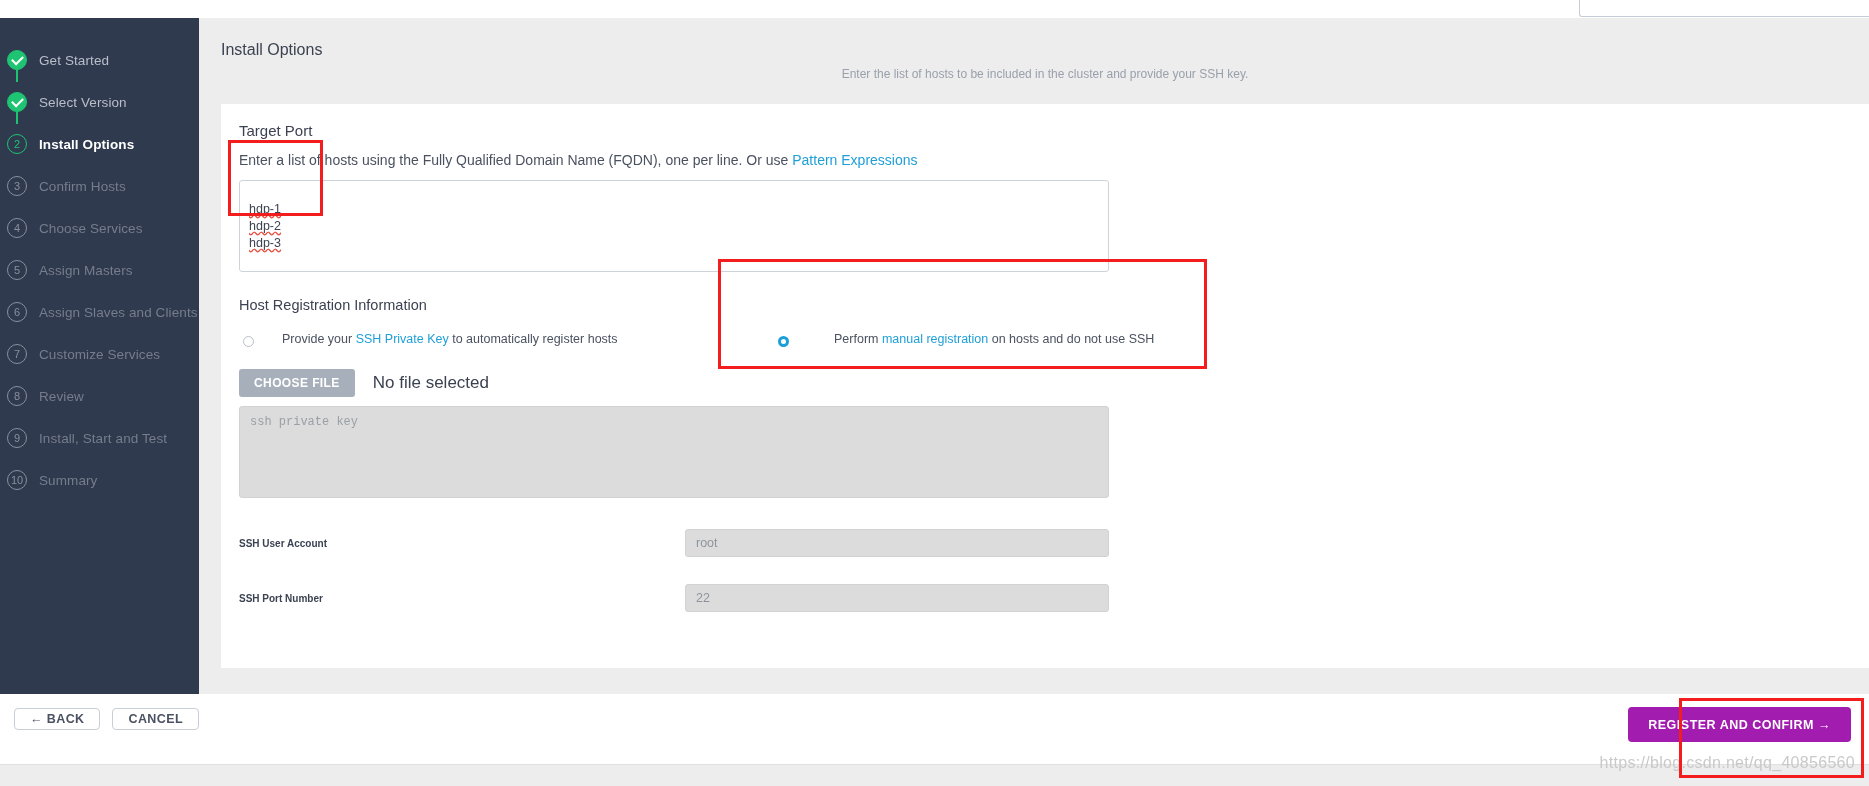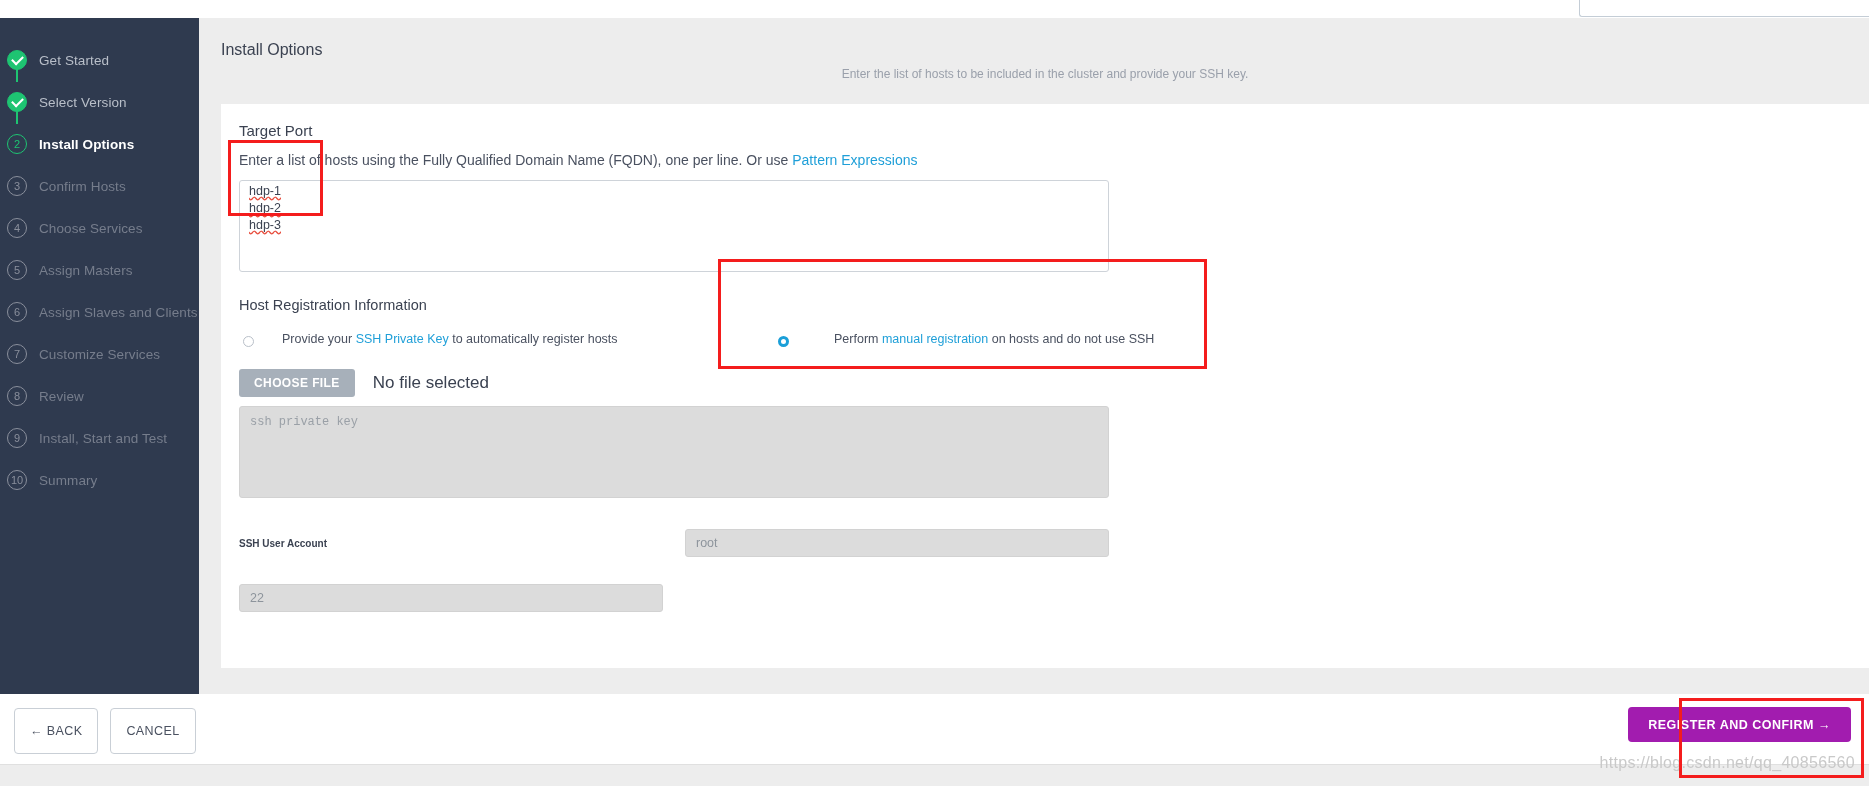--- a/index.html
+++ b/index.html
@@ -56,24 +56,24 @@
   .step-label.current { color: #ffffff; font-weight: bold; }
   .step-label.todo { color: #767d8c; }
 
   
   .footer {
     position: absolute; left: 0; top: 694px; width: 1869px; height: 70px;
     background: #ffffff;
   }
   .footer-left { position: absolute; left: 14px; top: 14px; display: flex; gap: 12px; }
   .btn-outline {
-    min-width: 80px; height: 46px; padding: 0 15px;
+    min-width: 80px; height: 22px; padding: 0 15px;
     background: #fff; border: 1px solid #c9cfd6; border-radius: 4px;
     color: #4a5160; font-size: 12.5px; letter-spacing: .4px;
-    display: flex; align-items: center; justify-content: center; cursor: pointer;
+    display: flex; align-items: center; justify-content: center; cursor: pointer; font-weight: bold;
   }
   .btn-green {
     position: absolute; right: 18px; top: 13px;
     height: 35px; padding: 0 20px;
     background: #a21caf; border: none; border-radius: 4px;
     color: #fff; font-size: 12.5px; font-weight: bold; letter-spacing: .5px;
     display: flex; align-items: center; justify-content: center; cursor: pointer;
   }
   .footer-bottom {
     position: absolute; left: 0; top: 764px; width: 1869px; height: 22px;
@@ -95,21 +95,21 @@
   }
   .card-inner { padding: 18px 0 0 18px; }
 
   .section-title { font-size: 15px; color: #3b4251; }
   .section-desc { font-size: 14px; color: #4a5160; margin-top: 13px; }
   a.link { color: #1f9fd8; text-decoration: none; cursor: pointer; }
 
   .hosts-area {
     margin-top: 12px; width: 870px; height: 92px;
     border: 1px solid #ced3d9; border-radius: 3px;
-    padding: 2px 9px; resize: none;
+    padding: 20px 9px; resize: none;
     font-family: "Liberation Sans", sans-serif;
     font-size: 12.5px; color: #3b4251; line-height: 17px;
     background: #fff; outline: none; overflow: hidden;
   }
   .hosts-text span {
     display: block;
     text-decoration: underline wavy #e74c3c;
     text-decoration-skip-ink: none;
     width: fit-content;
   }
@@ -281,20 +281,21 @@
         </div>
 
         <textarea class="ssh-key" readonly="" placeholder="ssh private key" style=""></textarea>
 
         <div class="field-row">
           <div class="field-label">SSH User Account</div>
           <input class="field-input" readonly="" placeholder="root" style="">
         </div>
 
         <div class="field-row">
+          <div class="field-label">SSH Port Number</div>
           <input class="field-input" readonly="" placeholder="22" style="">
         </div>
 
       </div>
     </div>
   </div>
 
   <div class="footer">
     <div class="footer-left">
       <button class="btn-outline">← BACK</button>

